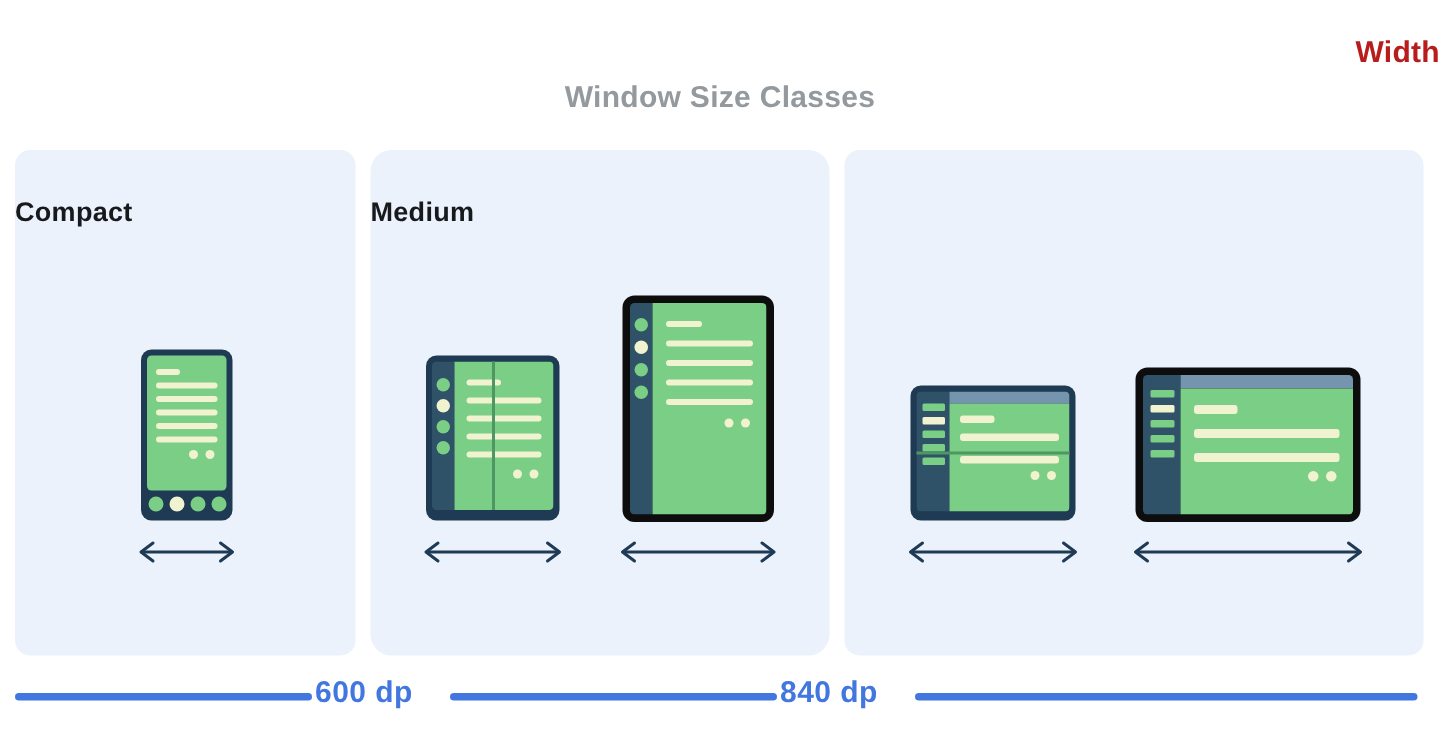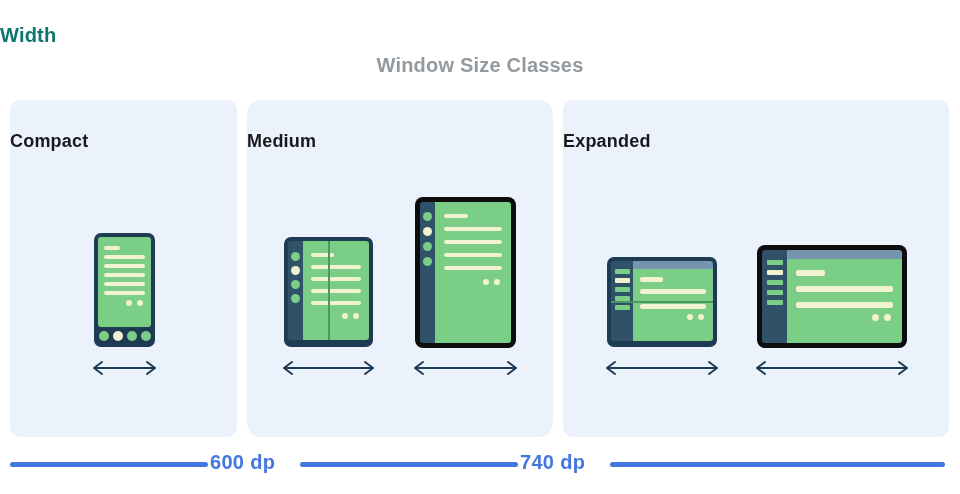--- a/index.html
+++ b/index.html
@@ -1,21 +1,21 @@
 <!DOCTYPE html>
 <html><head>
 <meta charset="utf-8">
 <style>
   html,body{margin:0;padding:0;background:#ffffff;}
   body{width:960px;height:494px;font-family:"Liberation Sans",sans-serif;}
   .stage{position:relative;width:960px;height:494px;background:#ffffff;overflow:hidden;}
 
   
-  .main-title{position:absolute;top:24px;left:0;right:0;text-align:left;
-    font-size:20px;font-weight:bold;color:#0f766e;letter-spacing:.2px;}
+  .main-title{position:absolute;top:24px;left:0;right:0;text-align:right;
+    font-size:20px;font-weight:bold;color:#b91c1c;letter-spacing:.2px;}
   .sub-title{position:absolute;top:54px;left:0;right:0;text-align:center;
     font-size:20px;font-weight:bold;color:#94999e;letter-spacing:.2px;}
 
   
   .panel{position:absolute;top:100px;height:337px;background:#ecf2fb;border-radius:10px;}
   .panel.compact{left:10px;width:227px;}
   .panel.medium{left:247px;width:306px;border-radius:14px;}
   .panel.expanded{left:563px;width:386px;}
   .panel-label{position:absolute;top:31px;left:0;right:0;text-align:left;
     font-size:18px;font-weight:bold;color:#17191c;letter-spacing:.2px;}
@@ -197,21 +197,20 @@
       <path d="M84 2 L92 8 L84 14" stroke="#1f3a55" stroke-width="2" fill="none" stroke-linecap="round" stroke-linejoin="round"></path>
     </svg>
     <svg class="arrow" style="left:165px" width="107" height="16" viewBox="0 0 107 16">
       <path d="M4 8 H103" stroke="#1f3a55" stroke-width="2" fill="none"></path>
       <path d="M11 2 L3 8 L11 14" stroke="#1f3a55" stroke-width="2" fill="none" stroke-linecap="round" stroke-linejoin="round"></path>
       <path d="M96 2 L104 8 L96 14" stroke="#1f3a55" stroke-width="2" fill="none" stroke-linecap="round" stroke-linejoin="round"></path>
     </svg>
   </div>
 
   <div class="panel expanded">
-    <div class="panel-label">Expanded</div>
 
     <div class="device fold-l">
       <div class="inner">
         <div class="side">
           <i class="bar"></i>
           <i class="bar cream"></i>
           <i class="bar"></i>
           <i class="bar"></i>
           <i class="bar"></i>
         </div>
@@ -263,16 +262,16 @@
     <svg class="arrow" style="left:191px" width="156" height="16" viewBox="0 0 156 16">
       <path d="M4 8 H152" stroke="#1f3a55" stroke-width="2" fill="none"></path>
       <path d="M11 2 L3 8 L11 14" stroke="#1f3a55" stroke-width="2" fill="none" stroke-linecap="round" stroke-linejoin="round"></path>
       <path d="M145 2 L153 8 L145 14" stroke="#1f3a55" stroke-width="2" fill="none" stroke-linecap="round" stroke-linejoin="round"></path>
     </svg>
   </div>
 
   <div class="ruler-seg seg1"></div>
   <div class="ruler-label bp1">600 dp</div>
   <div class="ruler-seg seg2"></div>
-  <div class="ruler-label bp2">740 dp</div>
+  <div class="ruler-label bp2">840 dp</div>
   <div class="ruler-seg seg3"></div>
 
 </div>
 
 </body></html>

